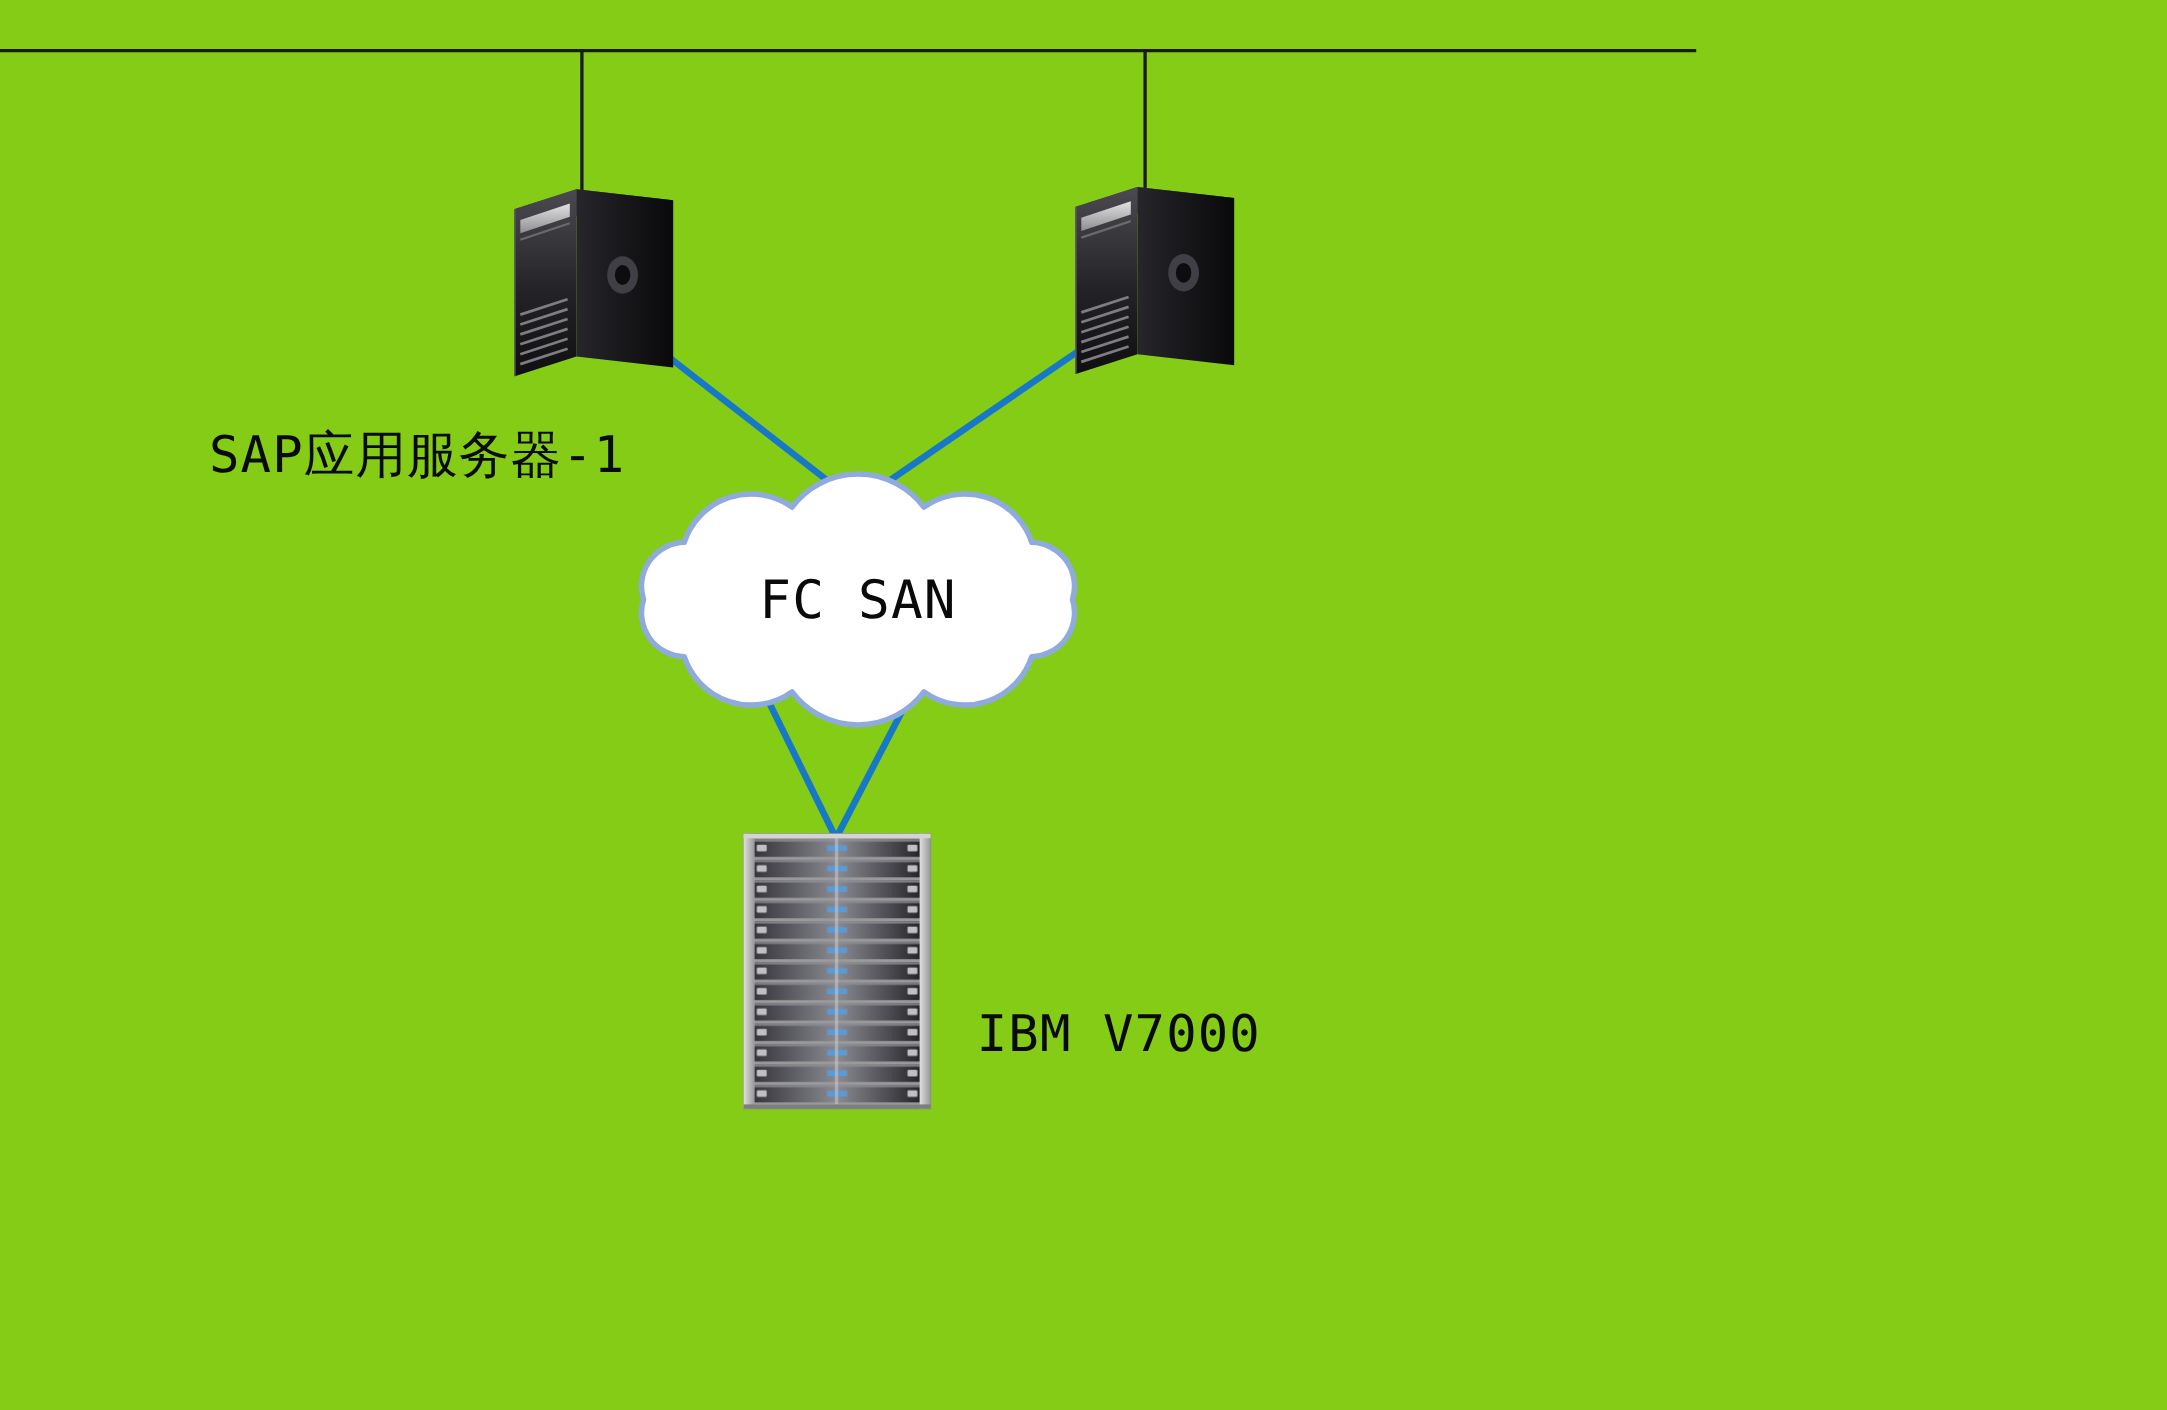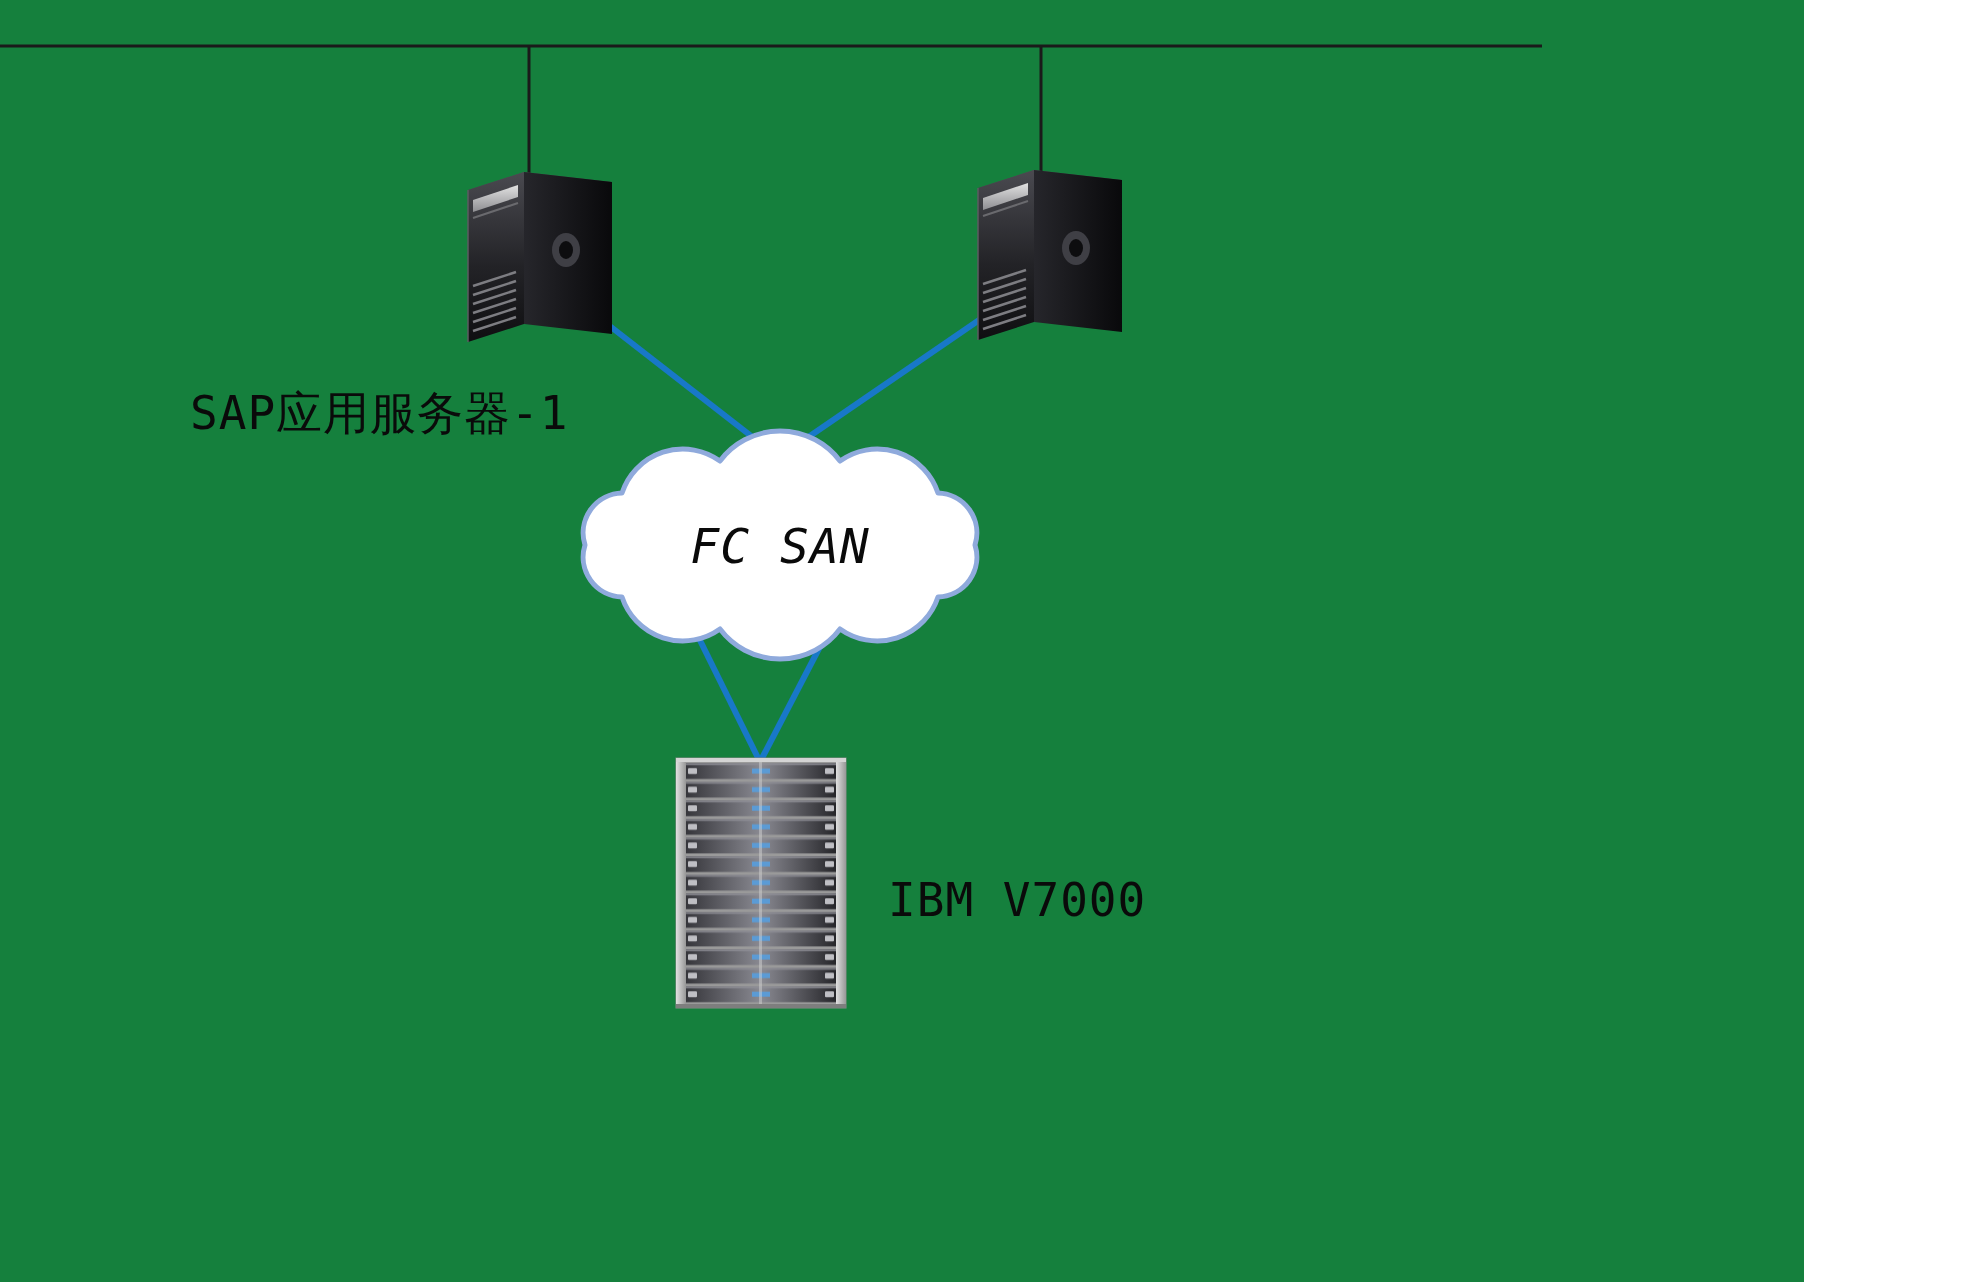--- a/index.html
+++ b/index.html
@@ -1,41 +1,40 @@
 <!DOCTYPE html>
 <html><head>
 <meta charset="utf-8">
 <style>
   html,body{margin:0;padding:0;background:#ffffff;}
   .stage{
     position:relative;
-    width:1804px;height:1282px;
-    background:#15803d;
+    width:1970px;height:1282px;
+    background:#84cc16;
     overflow:hidden;
     font-family:"DejaVu Sans","Liberation Sans",sans-serif;
   }
   .stage svg{position:absolute;left:0;top:0;}
   .label{
     position:absolute;
     color:#0a0a0a;
     font-family:"DejaVu Sans Mono","DejaVu Sans",sans-serif;
     font-size:46px;
     font-weight:500;
     letter-spacing:1px;
     white-space:nowrap;
   }
   .label-cloud{
     left:580px;top:518px;width:400px;
     text-align:center;
     font-size:48px;
-    font-style:italic;
   }
   .label-server1{left:190px;top:383px;}
   .label-server2{left:1003px;top:396px;}
-  .label-storage{left:888px;top:873px;}
+  .label-storage{left:888px;top:912px;}
 </style>
 </head>
 <body>
 
 <div class="stage">
 
   <svg width="1970" height="1282" viewBox="0 0 1970 1282">
     <defs>
       <linearGradient id="gFront" x1="0" y1="0" x2="0" y2="1">
         <stop offset="0" stop-color="#4a4a50"></stop>

